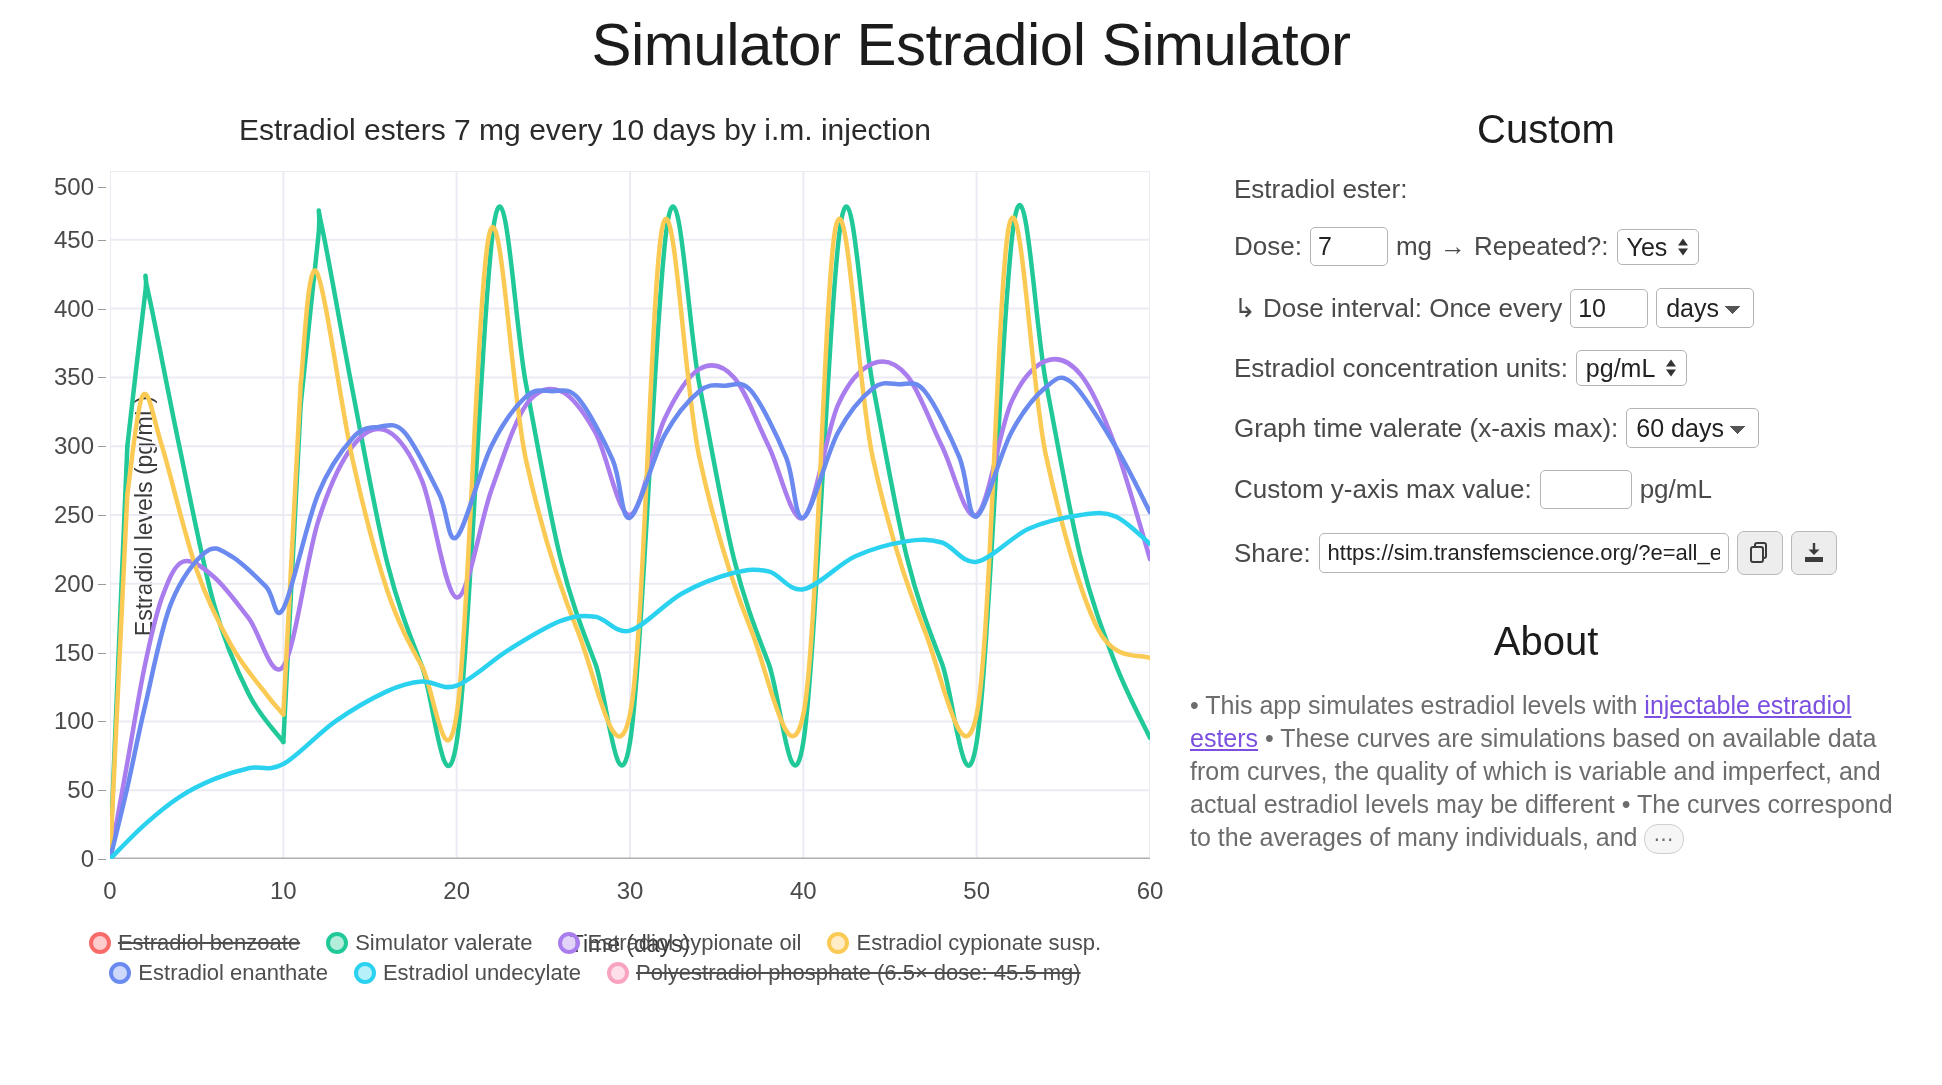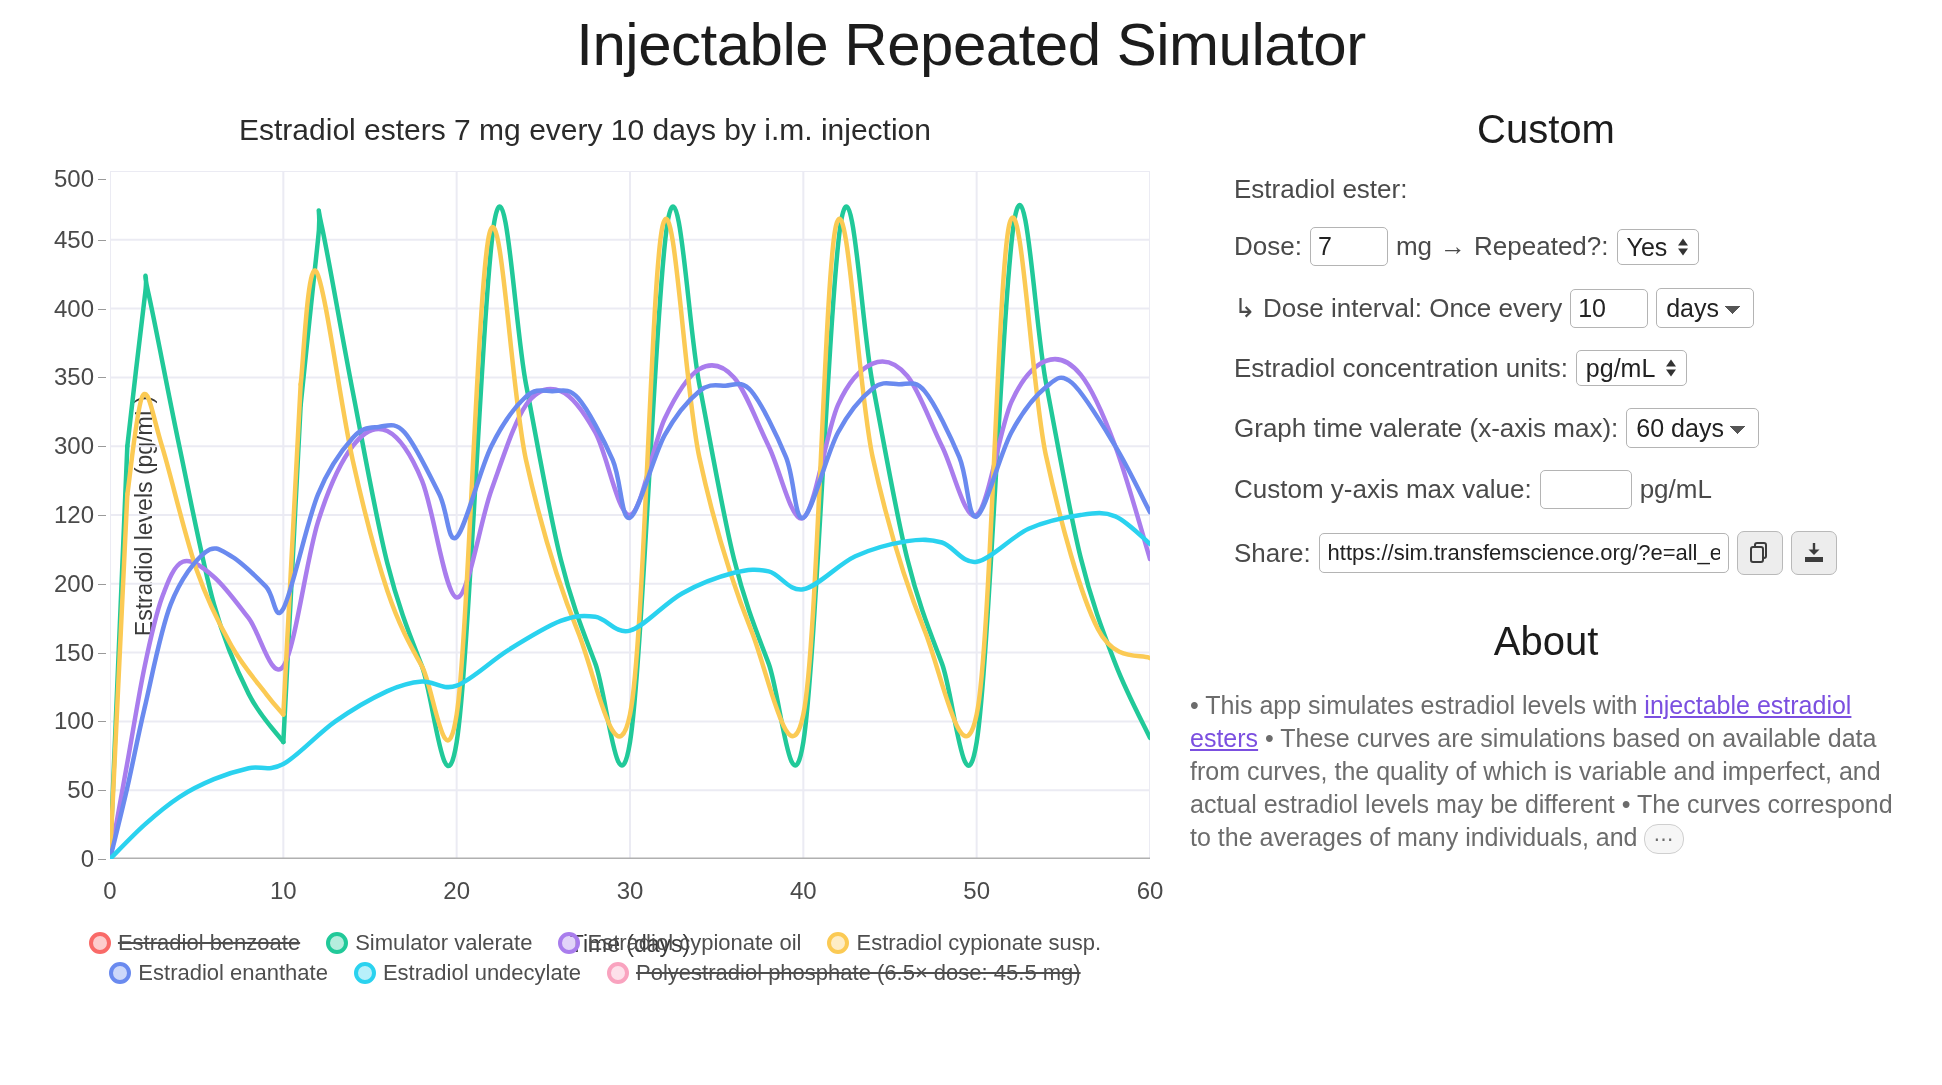--- a/index.html
+++ b/index.html
@@ -243,41 +243,41 @@
     line-height: 1;
     vertical-align: middle;
     cursor: pointer;
     letter-spacing: 2px;
   }
   .arrow-glyph { font-size: 26px; }
 </style>
 </head>
 <body>
 
-<h1 id="page-title">Injectable Repeated Simulator</h1>
+<h1 id="page-title">Simulator Estradiol Simulator</h1>
 
 <div id="layout">
 
   <div id="chart-col">
     <div id="chart-title">Estradiol esters 7 mg every 10 days by i.m. injection</div>
 
     <div id="plot-wrap">
       <div id="y-axis-label">Estradiol levels (pg/mL)</div>
       <div id="ytick-holder">
           <div class="ytick" style="top: 688px;">0</div>
           <div class="ytick" style="top: 619.2px;">50</div>
           <div class="ytick" style="top: 550.4px;">100</div>
           <div class="ytick" style="top: 481.6px;">150</div>
           <div class="ytick" style="top: 412.8px;">200</div>
-          <div class="ytick" style="top: 344px;">120</div>
+          <div class="ytick" style="top: 344px;">250</div>
           <div class="ytick" style="top: 275.2px;">300</div>
           <div class="ytick" style="top: 206.4px;">350</div>
           <div class="ytick" style="top: 137.6px;">400</div>
           <div class="ytick" style="top: 68.8px;">450</div>
-          <div class="ytick" style="top: 8px;">500</div>
+          <div class="ytick" style="top: 16px;">500</div>
         </div>
       <div id="xtick-holder">
           <div class="xtick" style="left: 0px;">0</div>
           <div class="xtick" style="left: 173.333px;">10</div>
           <div class="xtick" style="left: 346.667px;">20</div>
           <div class="xtick" style="left: 520px;">30</div>
           <div class="xtick" style="left: 693.333px;">40</div>
           <div class="xtick" style="left: 866.667px;">50</div>
           <div class="xtick" style="left: 1040px;">60</div>
         </div>

